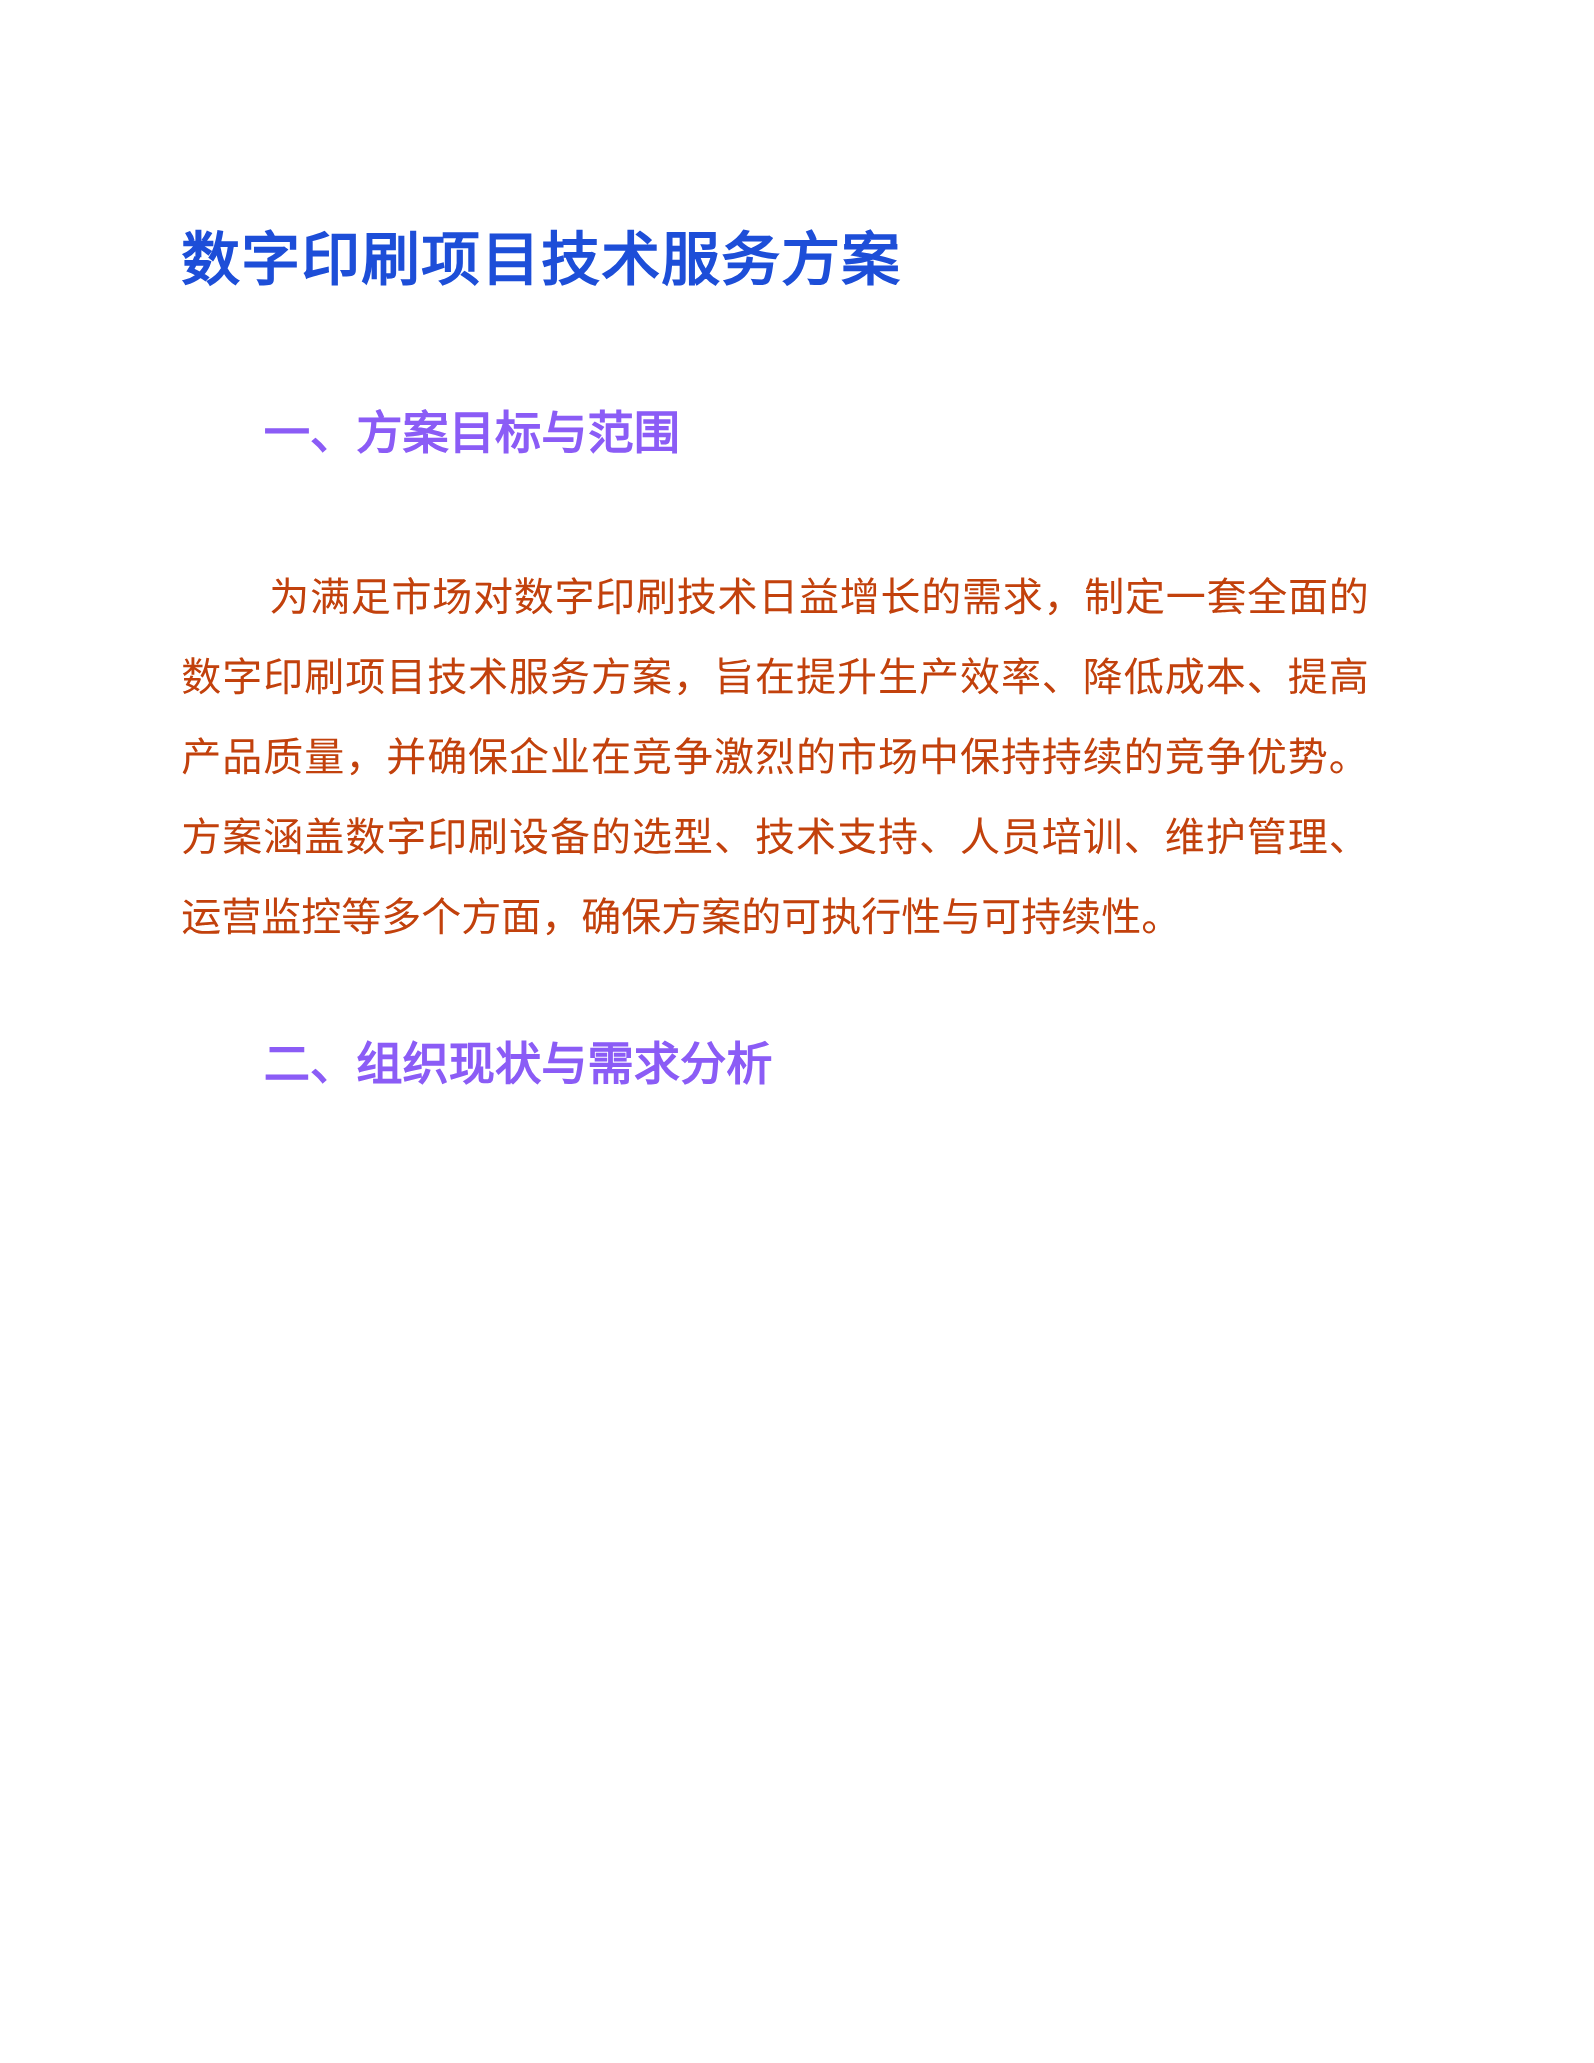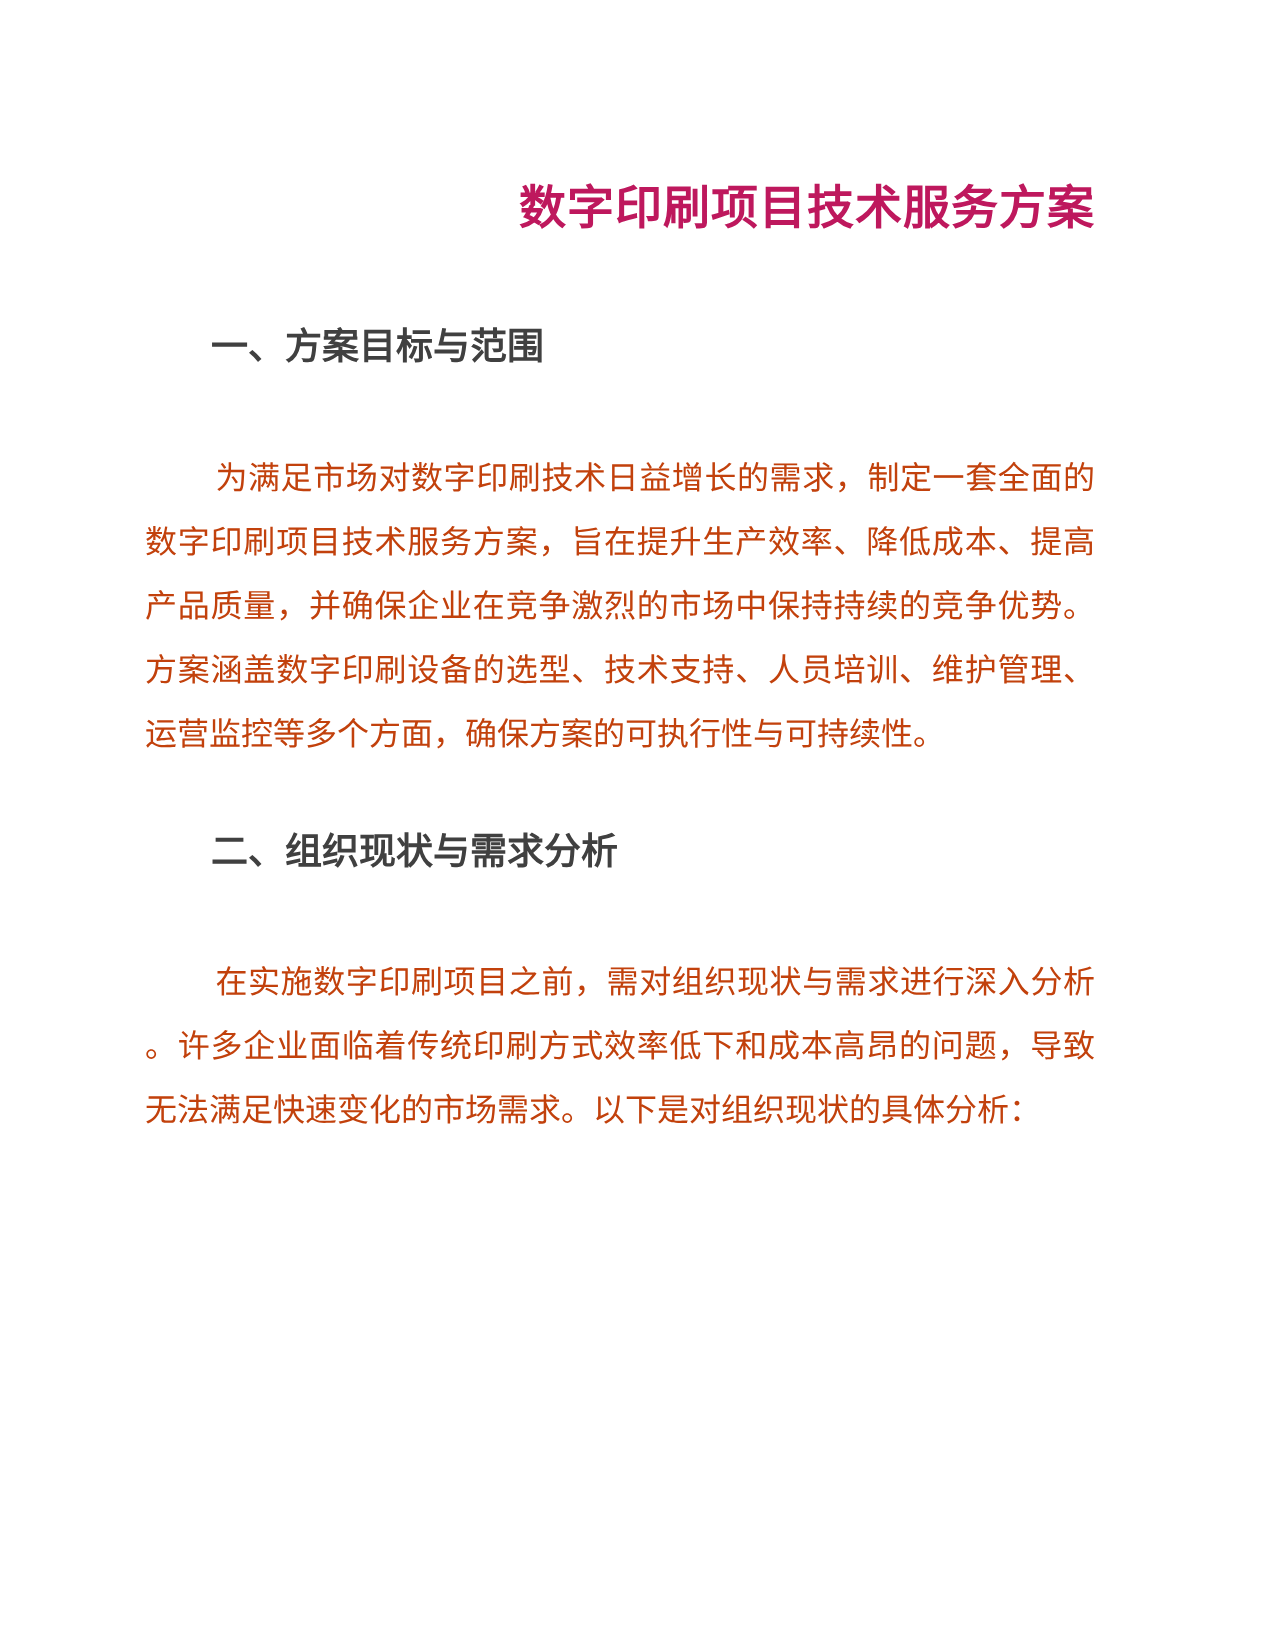--- a/index.html
+++ b/index.html
@@ -19,31 +19,31 @@
   .content {
     margin: 0 145px;
     width: 950px;
   }
   .doc-title {
     padding-top: 148px;
     font-family: "Liberation Sans", "DejaVu Sans", sans-serif;
     font-weight: 700;
     font-size: 47px;
     line-height: 58px;
-    text-align: right;
+    text-align: left;
     letter-spacing: 1px;
-    color: #be185d;
+    color: #1d4ed8;
   }
   .section-heading {
     font-family: "Liberation Sans", "DejaVu Sans", sans-serif;
     font-weight: 700;
     font-size: 37px;
     line-height: 48px;
     padding-left: 66px;
-    color: #404040;
+    color: #8b5cf6;
     margin: 0;
   }
   .heading-1 { margin-top: 86px; }
   .heading-2 { margin-top: 62px; }
   .para {
     font-family: "Liberation Serif", "DejaVu Serif", serif;
     font-weight: 400;
     font-size: 32px;
     line-height: 64px;
     text-align: justify;
@@ -71,17 +71,16 @@
   <div class="content">
 
     <h1 class="doc-title">数字印刷项目技术服务方案</h1>
 
     <h2 class="section-heading heading-1">一、方案目标与范围</h2>
 
     <p class="para para-body-1">为满足市场对数字印刷技术日益增长的需求，制定一套全面的数字印刷项目技术服务方案，旨在提升生产效率、降低成本、提高产品质量，并确保企业在竞争激烈的市场中保持持续的竞争优势。方案涵盖数字印刷设备的选型、技术支持、人员培训、维护管理、运营监控等多个方面，确保方案的可执行性与可持续性。</p>
 
     <h2 class="section-heading heading-2">二、组织现状与需求分析</h2>
 
-    <p class="para para-body-2">在实施数字印刷项目之前，需对组织现状与需求进行深入分析。许多企业面临着传统印刷方式效率低下和成本高昂的问题，导致无法满足快速变化的市场需求。以下是对组织现状的具体分析：</p>
 
 
   </div>
 </div>
 
 </body></html>

